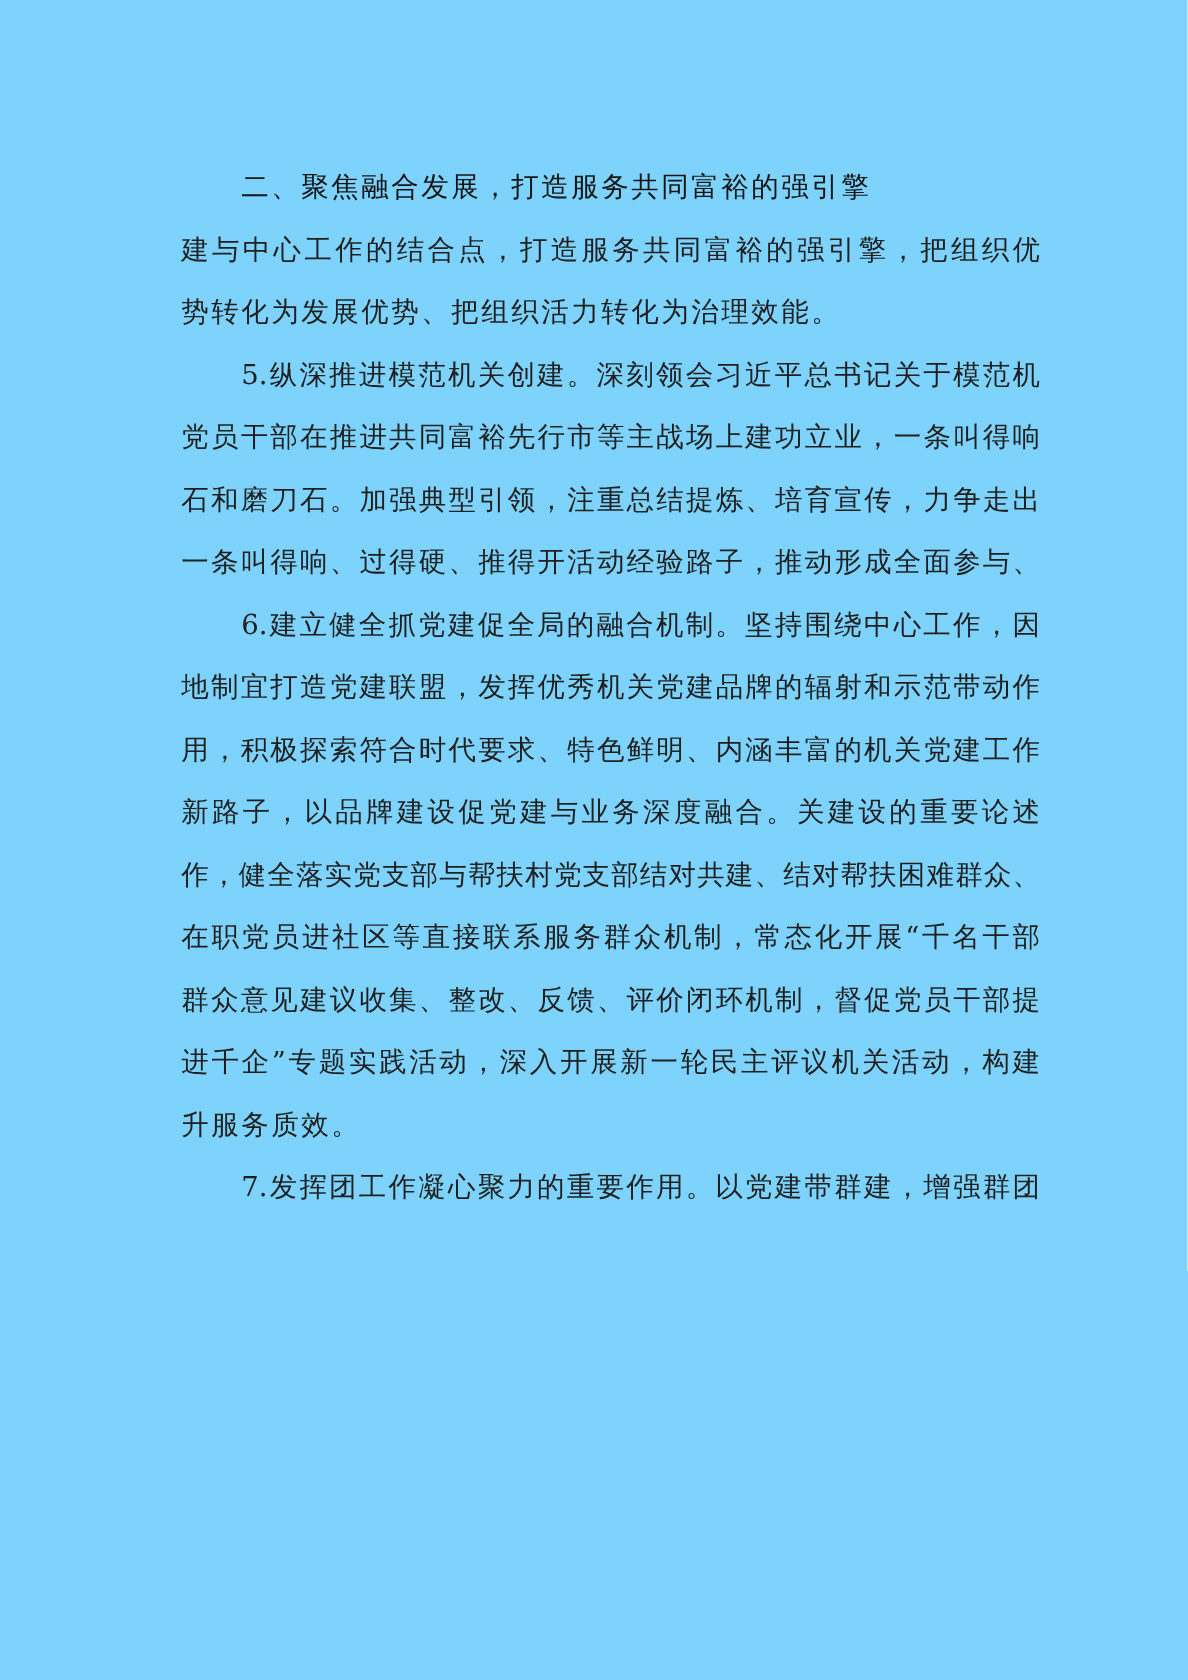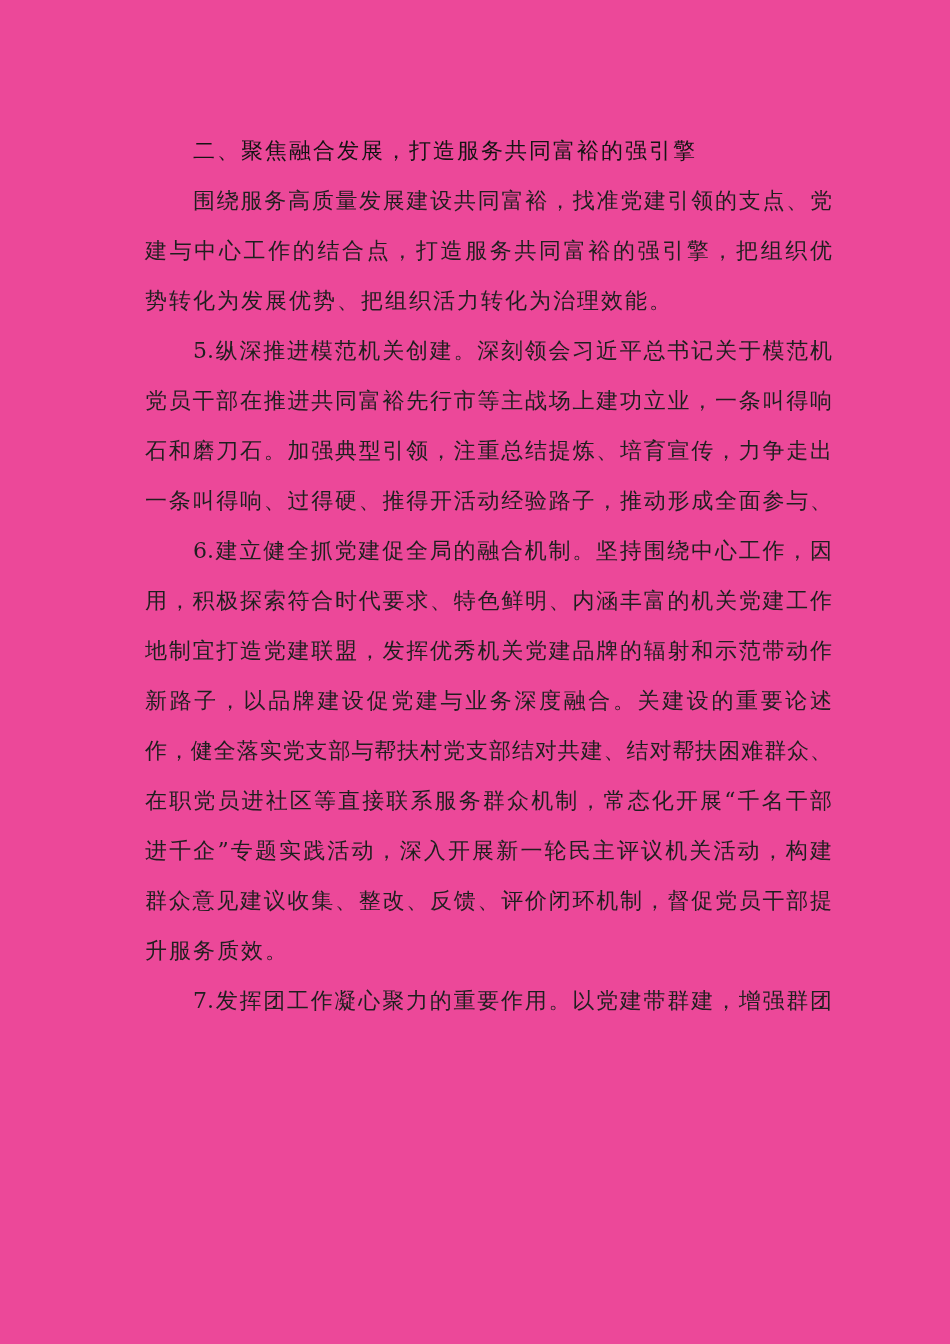--- a/index.html
+++ b/index.html
@@ -4,21 +4,21 @@
 <style>
   html, body {
     margin: 0;
     padding: 0;
     background: #ffffff;
   }
   .page {
     position: relative;
     width: 950px;
     height: 1344px;
-    background: #ec4899;
+    background: #7dd3fc;
     box-sizing: border-box;
     padding: 126px 118px 0 145px;
     font-family: "DejaVu Serif", "Liberation Serif", serif;
     color: #1f1f1f;
     overflow: hidden;
   }
   .text-block {
     width: 100%;
   }
   .line {
@@ -45,31 +45,30 @@
   .line.heading {
     color: #141414;
   }
 </style>
 </head>
 <body>
 
 <div class="page">
   <div class="text-block">
       <p class="line indent heading">二、聚焦融合发展，打造服务共同富裕的强引擎</p>
-      <p class="line indent justify">围绕服务高质量发展建设共同富裕，找准党建引领的支点、党</p>
       <p class="line justify">建与中心工作的结合点，打造服务共同富裕的强引擎，把组织优</p>
       <p class="line">势转化为发展优势、把组织活力转化为治理效能。</p>
       <p class="line indent justify">5.纵深推进模范机关创建。深刻领会习近平总书记关于模范机</p>
       <p class="line justify">党员干部在推进共同富裕先行市等主战场上建功立业，一条叫得响</p>
       <p class="line justify">石和磨刀石。加强典型引领，注重总结提炼、培育宣传，力争走出</p>
       <p class="line justify">一条叫得响、过得硬、推得开活动经验路子，推动形成全面参与、</p>
       <p class="line indent justify">6.建立健全抓党建促全局的融合机制。坚持围绕中心工作，因</p>
+      <p class="line justify">地制宜打造党建联盟，发挥优秀机关党建品牌的辐射和示范带动作</p>
       <p class="line justify">用，积极探索符合时代要求、特色鲜明、内涵丰富的机关党建工作</p>
-      <p class="line justify">地制宜打造党建联盟，发挥优秀机关党建品牌的辐射和示范带动作</p>
       <p class="line justify">新路子，以品牌建设促党建与业务深度融合。关建设的重要论述</p>
       <p class="line justify">作，健全落实党支部与帮扶村党支部结对共建、结对帮扶困难群众、</p>
       <p class="line justify">在职党员进社区等直接联系服务群众机制，常态化开展“千名干部</p>
+      <p class="line justify">群众意见建议收集、整改、反馈、评价闭环机制，督促党员干部提</p>
       <p class="line justify">进千企”专题实践活动，深入开展新一轮民主评议机关活动，构建</p>
-      <p class="line justify">群众意见建议收集、整改、反馈、评价闭环机制，督促党员干部提</p>
       <p class="line">升服务质效。</p>
       <p class="line indent justify">7.发挥团工作凝心聚力的重要作用。以党建带群建，增强群团</p>
     </div>
 </div>
 
 </body></html>

